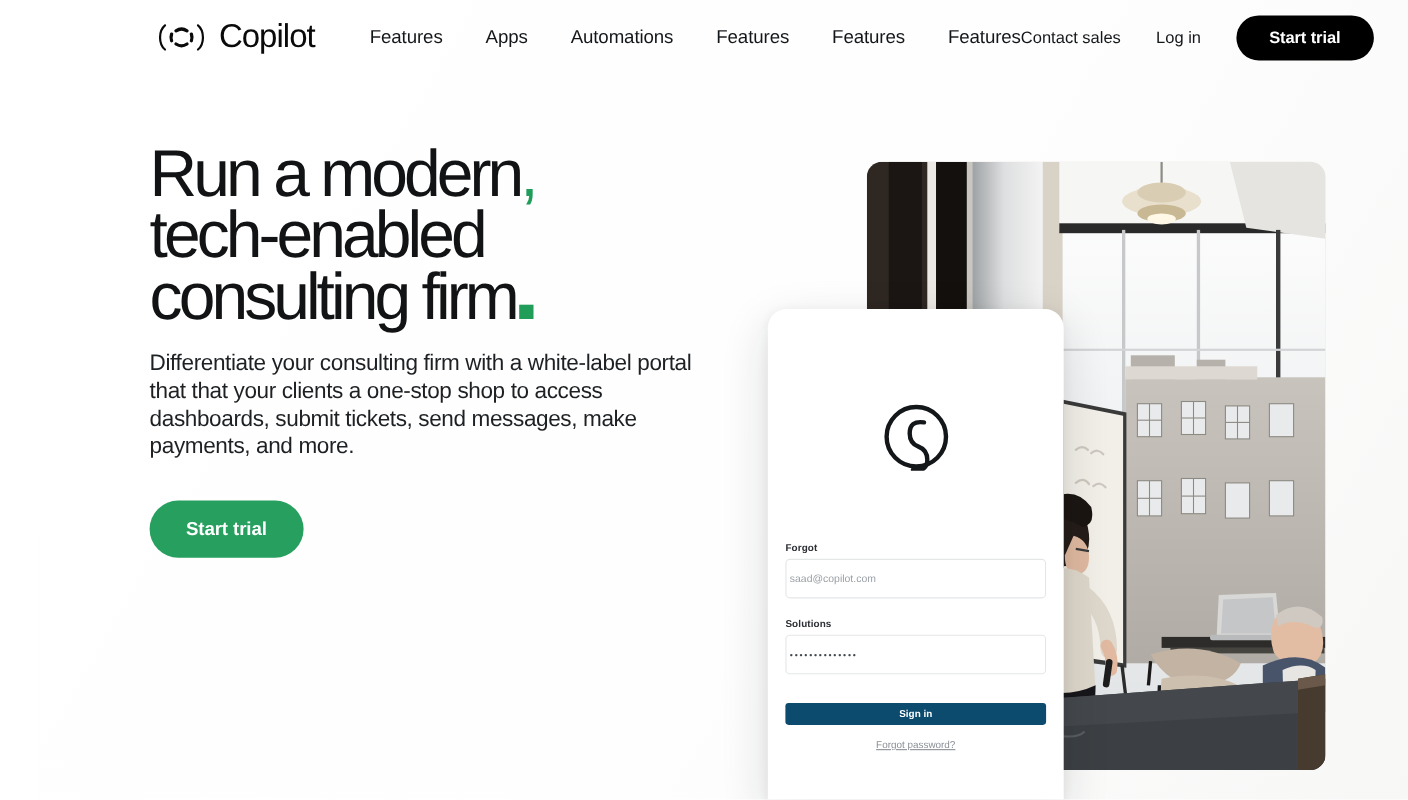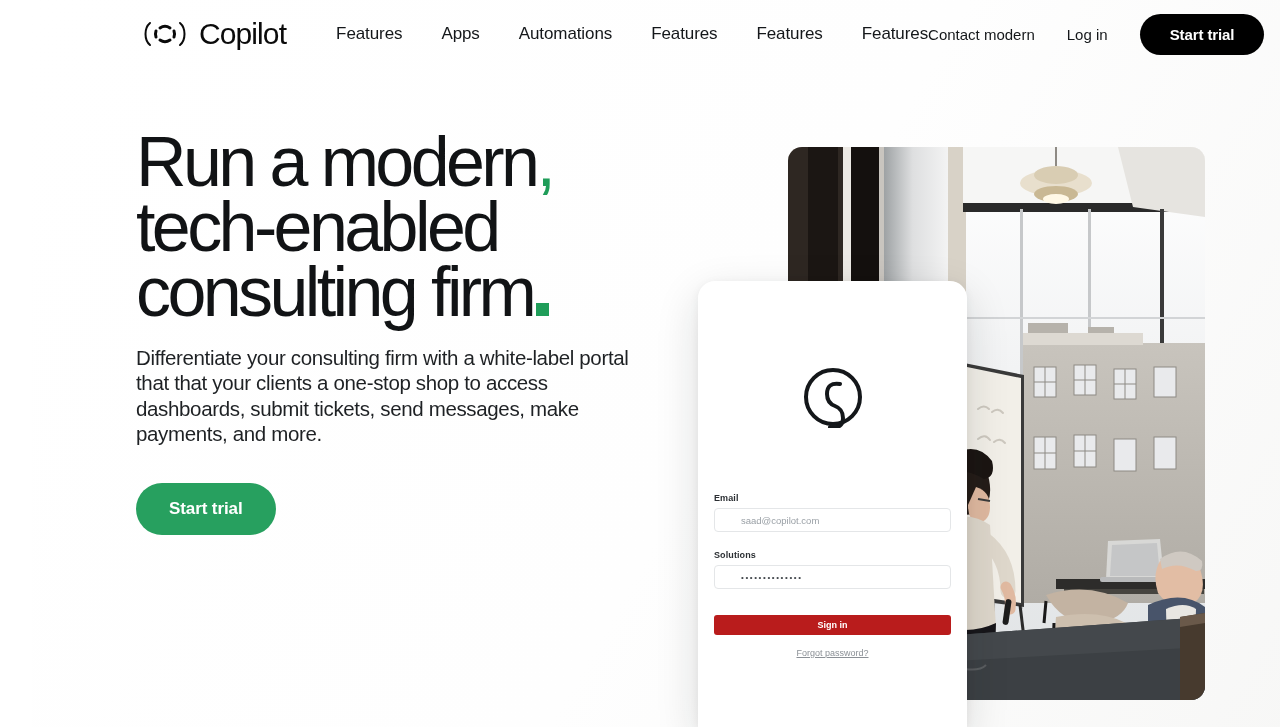--- a/index.html
+++ b/index.html
@@ -50,21 +50,21 @@
     cursor:pointer; white-space:nowrap;
     letter-spacing:-0.1px;
   }
 
   
   .hero-left {
     position:absolute; left:104px; top:130px; width:560px;
     z-index:4;
   }
   .headline {
-    font-size:70px; line-height:0.93; font-weight:400;
+    font-size:60px; line-height:0.93; font-weight:400;
     letter-spacing:-3.6px; color:#111315;
     white-space:pre-line;
   }
   .accent { color:#1f9d59; }
   .accent-dot {
     display:inline-block; width:13px; height:13px;
     background:#1f9d59; vertical-align:baseline;
     margin-left:3px;
   }
   .subtitle {
@@ -105,31 +105,31 @@
   .card-logo {
     margin:85px auto 0;
     width:62px; height:62px; display:block;
   }
   .field-group { margin-top:18px; }
   .field-label {
     font-size:9px; color:#2b2f33; font-weight:700;
     margin-bottom:5px; letter-spacing:0.1px;
   }
   .field-box {
-    height:24px; border:1px solid #e4e6e8; border-radius:4px;
+    height:36px; border:1px solid #e4e6e8; border-radius:4px;
     background:#ffffff;
     display:flex; align-items:center;
-    padding:0 26px;
+    padding:0 3px;
     font-size:9.5px; color:#9aa0a6;
   }
   .field-box.dots { letter-spacing:1.6px; color:#43484d; font-size:8px; }
   .signin-btn {
     margin-top:26px;
     width:100%; height:20px;
-    background:#b91c1c; color:#ffffff;
+    background:#0c4a6e; color:#ffffff;
     border:none; border-radius:3px;
     font-size:9px; font-weight:700;
     cursor:pointer;
     display:flex; align-items:center; justify-content:center;
   }
   .forgot {
     margin-top:13px; text-align:center;
     font-size:9px; color:#8b9096; cursor:pointer;text-decoration:underline;
   }
   .email-top { margin-top:65px; }
@@ -158,21 +158,21 @@
     <div class="nav-links">
       <span class="nav-link">Features</span>
       <span class="nav-link">Apps</span>
       <span class="nav-link">Automations</span>
       <span class="nav-link">Features</span>
       <span class="nav-link">Features</span>
       <span class="nav-link">Features</span>
     </div>
 
     <div class="nav-right">
-      <span class="nav-action">Contact modern</span>
+      <span class="nav-action">Contact sales</span>
       <span class="nav-action">Log in</span>
       <button class="btn-dark">Start trial</button>
     </div>
   </div>
 
   <div class="hero-left">
     <h1 class="headline"><span>Run a modern</span><span class="accent">,</span>
 <span>tech-enabled</span>
 <span>consulting firm</span><span class="accent-dot"></span></h1>
 
@@ -343,21 +343,21 @@
   <div class="login-card">
 
     <span>
       <svg class="card-logo" viewBox="0 0 62 62">
         <circle cx="31" cy="31" r="27" stroke="#14171a" stroke-width="4" fill="none"></circle>
         <path d="M38 18 q-13 -2 -13 10 q0 9 8 12 q8 3 8 12 q0 11 -13 9" stroke="#14171a" stroke-width="4" fill="none" stroke-linecap="round"></path>
       </svg>
     </span>
 
     <div class="field-group email-top">
-      <div class="field-label">Email</div>
+      <div class="field-label">Forgot</div>
       <div class="field-box" placeholder="saad@copilot.com">saad@copilot.com</div>
     </div>
 
     <div class="field-group">
       <div class="field-label">Solutions</div>
       <div class="field-box dots">••••••••••••••</div>
     </div>
 
     <button class="signin-btn">Sign in</button>
 

